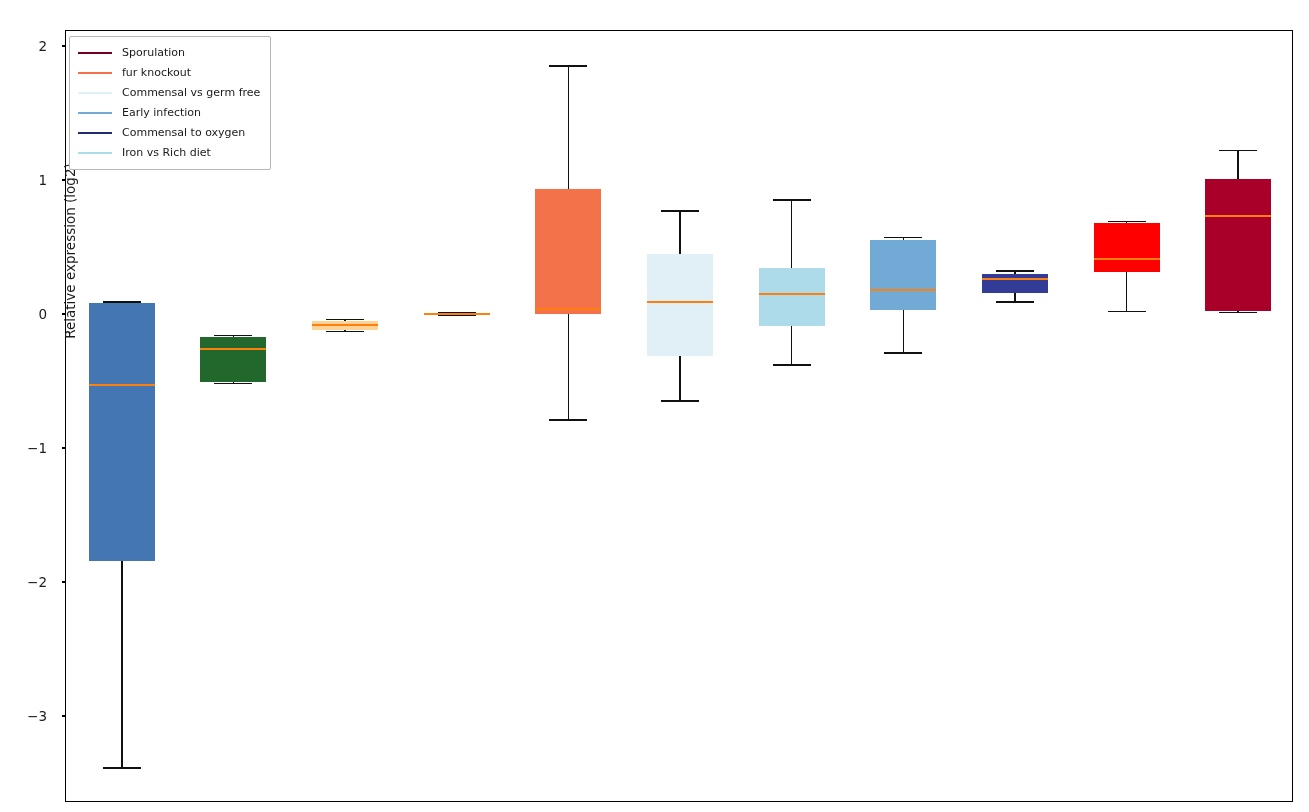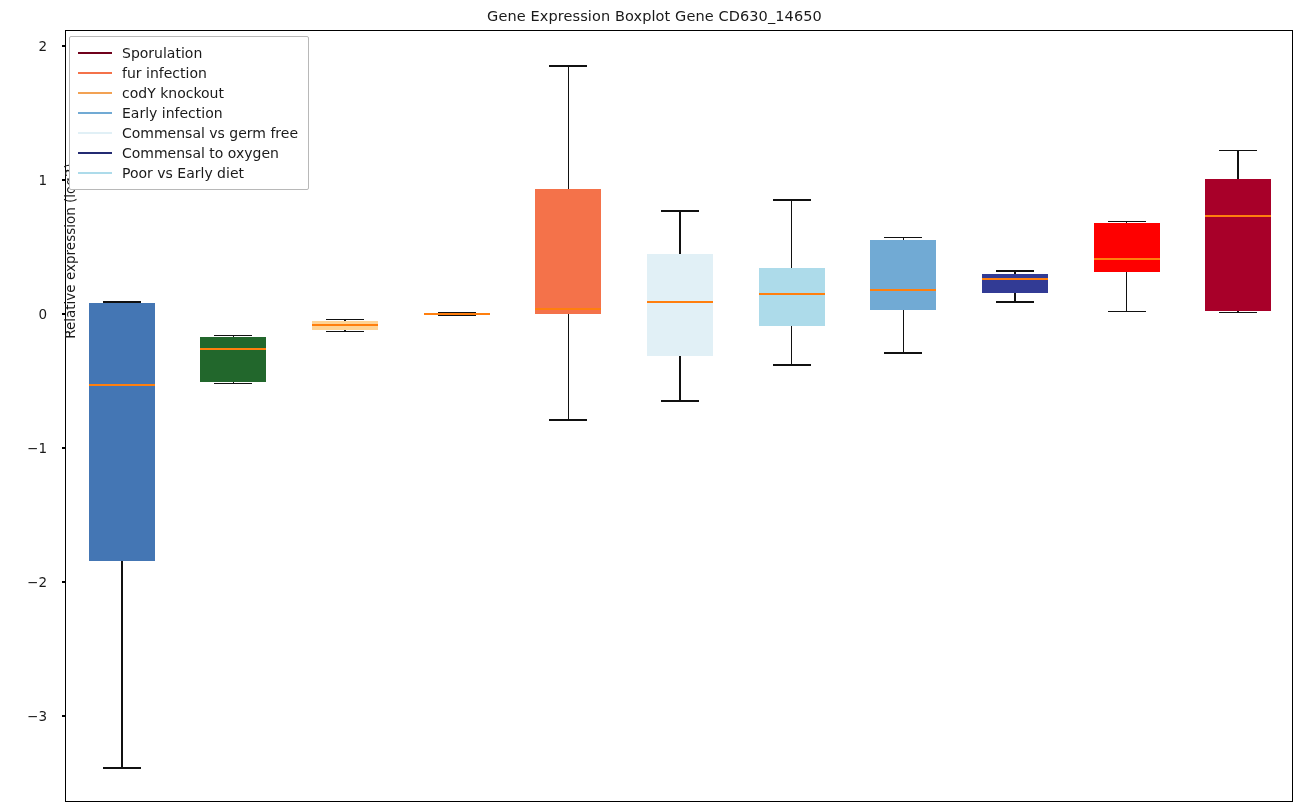--- a/index.html
+++ b/index.html
@@ -39,28 +39,27 @@
   .cap{position:absolute;height:1.6px;background:#111;}
 
   
   #legend{
     position:absolute;left:3px;top:5px;
     background:#fff;border:1px solid #b8b8b8;border-radius:2px;
     padding:6px 10px 6px 8px;
   }
   .legend-row{display:flex;align-items:center;height:20px;}
   .legend-swatch{width:34px;height:2.4px;margin-right:10px;flex:none;}
-  .legend-text{font-size:14px;color:#1a1a1a;white-space:nowrap;line-height:20px;}
+  .legend-text{font-size:11px;color:#1a1a1a;white-space:nowrap;line-height:20px;}
 </style>
 </head>
 <body>
 
 <div id="page">
 
-  <div id="title">Gene Expression Boxplot Gene CD630_14650</div>
 
   <div id="plot-frame">
     <div id="ylabel">Relative expression (log2)</div>
     <div id="yticks">
         <div class="ytick-mark" style="top: 14.4px;"></div>
         <div class="ytick-label" style="top: 15px;">2</div>
         <div class="ytick-mark" style="top: 148.4px;"></div>
         <div class="ytick-label" style="top: 149px;">1</div>
         <div class="ytick-mark" style="top: 282.4px;"></div>
         <div class="ytick-label" style="top: 283px;">0</div>
@@ -140,38 +139,34 @@
         <div class="median" style="left: 1139.18px; width: 66px; top: 184.18px; background: rgb(255, 127, 14);"></div>
       </div>
 
     <div id="legend">
         <div class="legend-row">
           <span class="legend-swatch" style="background: rgb(112, 0, 27);"></span>
           <span class="legend-text">Sporulation</span>
         </div>
         <div class="legend-row">
           <span class="legend-swatch" style="background: rgb(244, 114, 74);"></span>
-          <span class="legend-text">fur infection</span>
+          <span class="legend-text">fur knockout</span>
         </div>
         <div class="legend-row">
-          <span class="legend-swatch" style="background: rgb(242, 162, 84);"></span>
-          <span class="legend-text">codY knockout</span>
+          <span class="legend-swatch" style="background: rgb(225, 240, 246);"></span>
+          <span class="legend-text">Commensal vs germ free</span>
         </div>
         <div class="legend-row">
           <span class="legend-swatch" style="background: rgb(113, 170, 212);"></span>
           <span class="legend-text">Early infection</span>
-        </div>
-        <div class="legend-row">
-          <span class="legend-swatch" style="background: rgb(225, 240, 246);"></span>
-          <span class="legend-text">Commensal vs germ free</span>
         </div>
         <div class="legend-row">
           <span class="legend-swatch" style="background: rgb(35, 42, 114);"></span>
           <span class="legend-text">Commensal to oxygen</span>
         </div>
         <div class="legend-row">
           <span class="legend-swatch" style="background: rgb(173, 219, 234);"></span>
-          <span class="legend-text">Poor vs Early diet</span>
+          <span class="legend-text">Iron vs Rich diet</span>
         </div>
       </div>
   </div>
 
 </div>
 
 </body></html>

